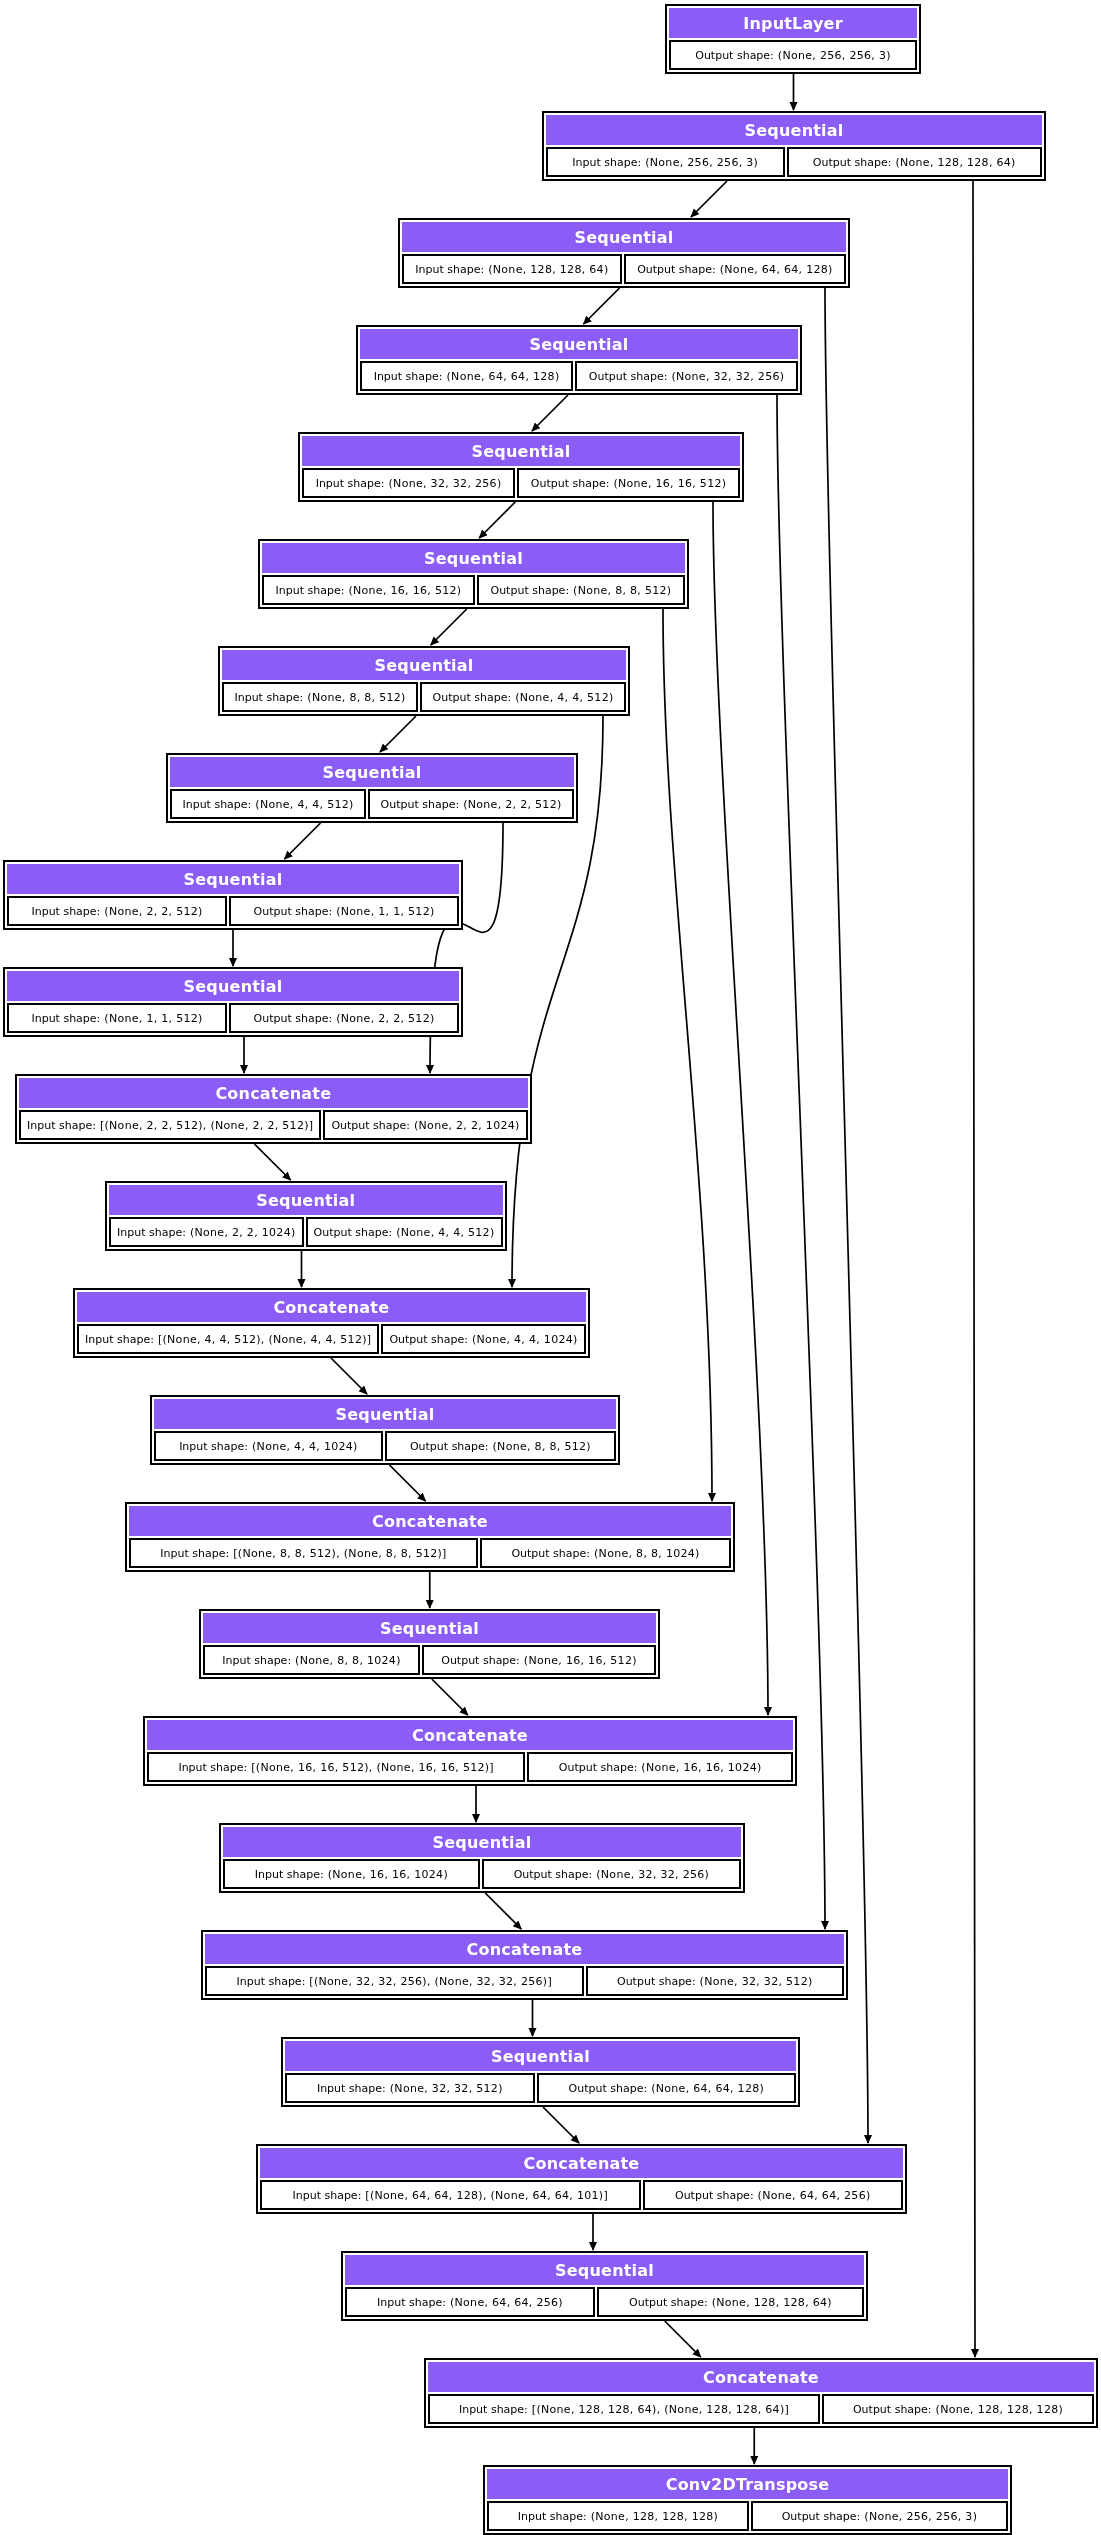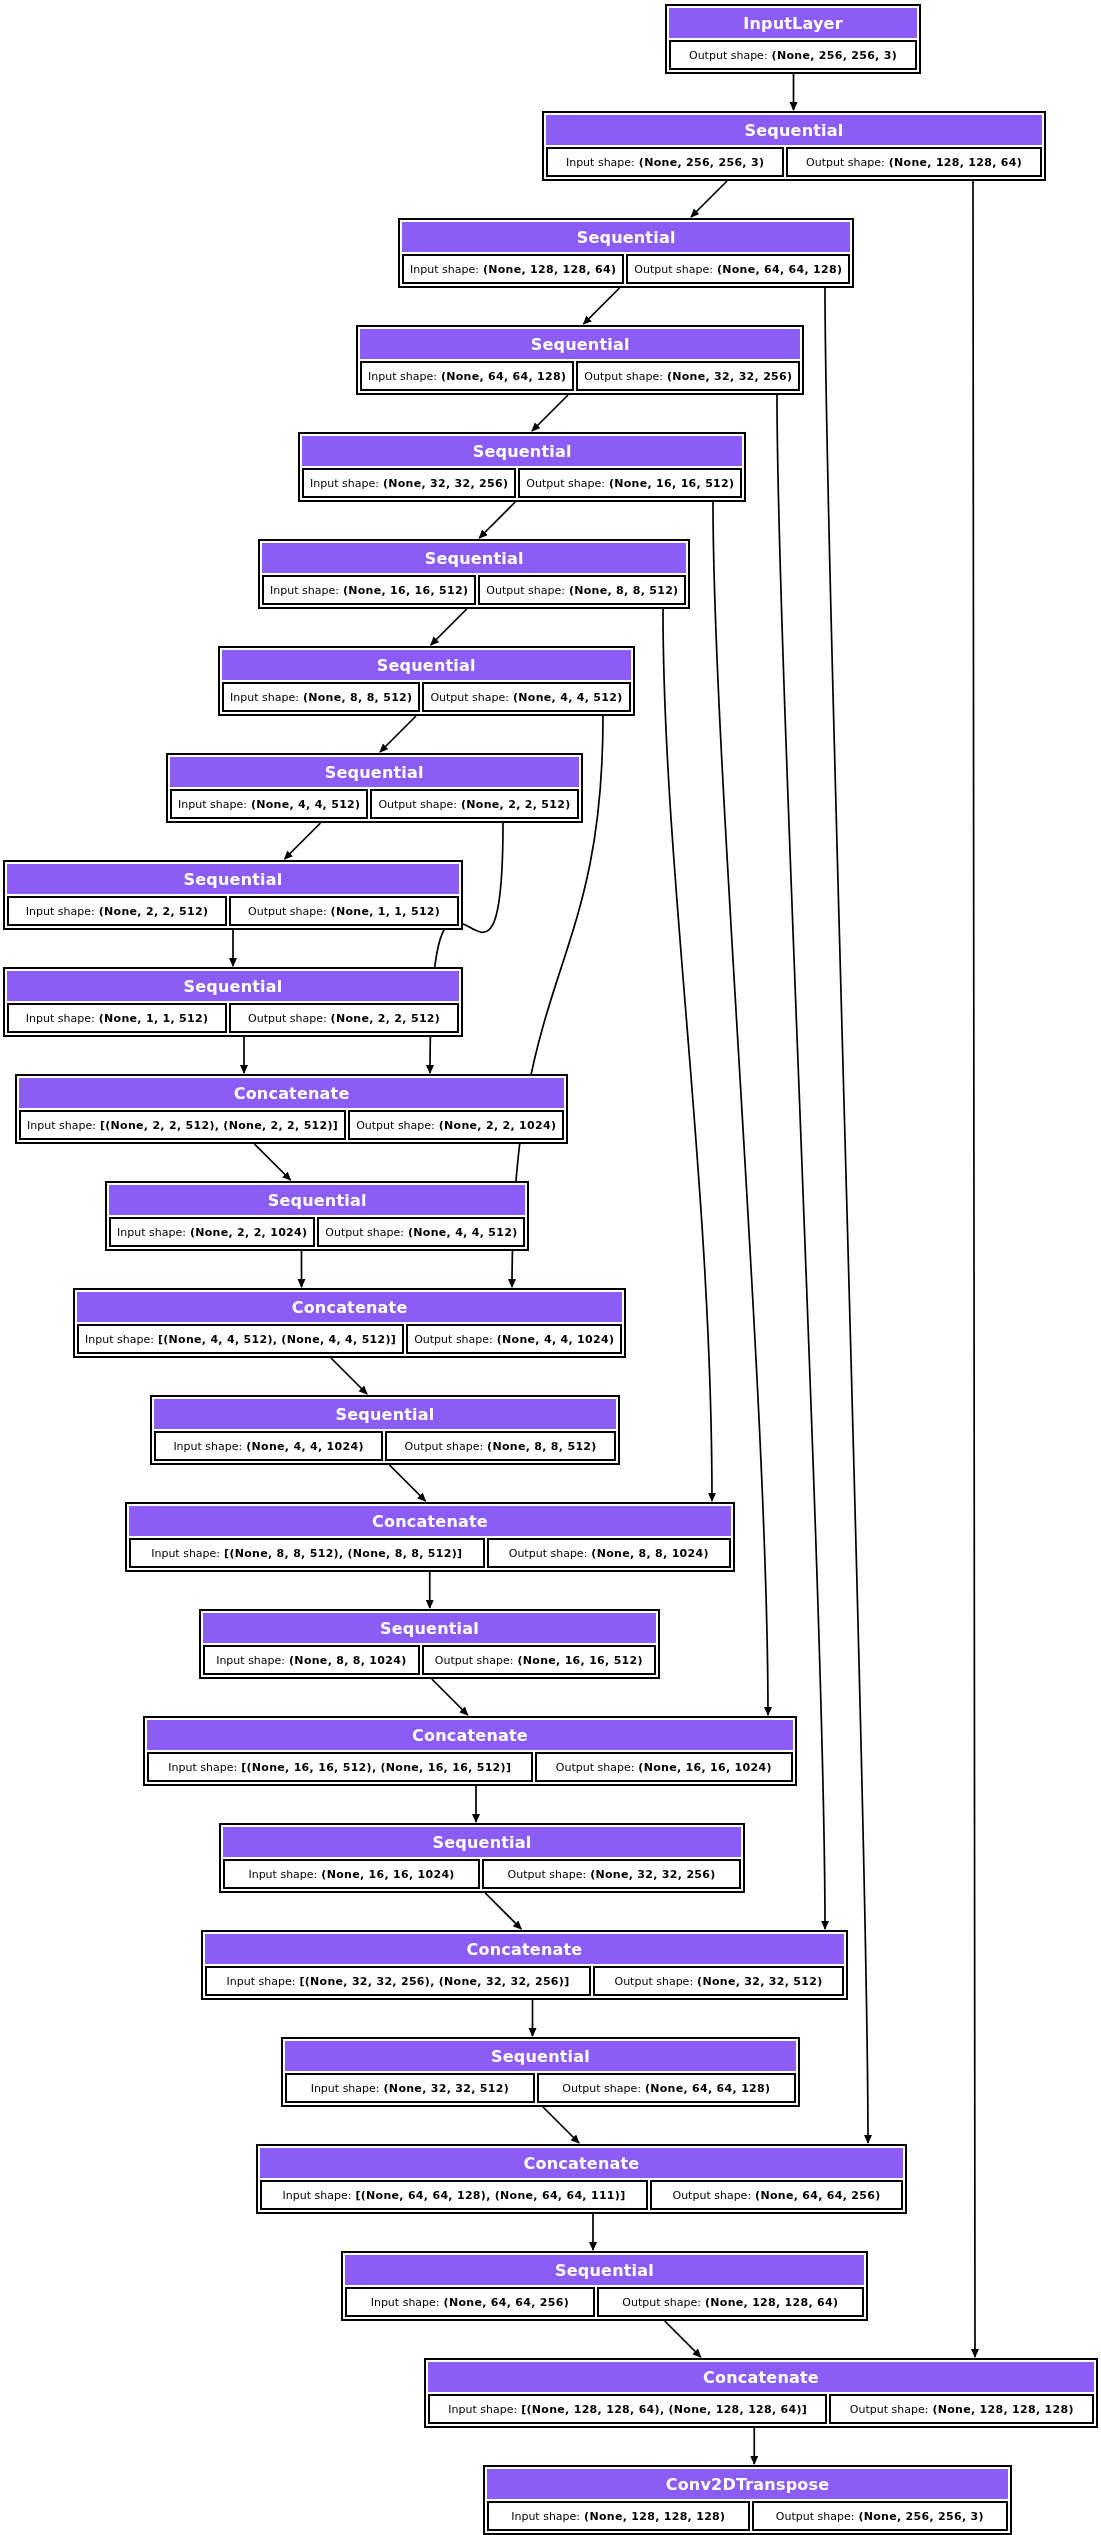--- a/index.html
+++ b/index.html
@@ -24,21 +24,21 @@
     white-space:nowrap;
   }
   .node-cells{display:flex;gap:2px;height:30px;}
   .cell{
     flex:1 1 auto;box-sizing:border-box;
     background:#ffffff;border:2px solid #000000;
     display:flex;align-items:center;justify-content:center;
     font-size:11px;white-space:nowrap;padding:8px 6px;color:#000000;
   }
   .cell .lbl{font-weight:normal;margin-right:4px;}
-  .cell .val{font-weight:bold;letter-spacing:0.3px;}
+  .cell .val{font-weight:normal;letter-spacing:0.3px;}
 </style>
 </head>
 <body>
 
 <div id="canvas">
   <svg id="edges" width="1101" height="2535" viewBox="0 0 1101 2535">
     <defs>
       <marker id="arrow" markerUnits="userSpaceOnUse" markerWidth="12" markerHeight="10" refX="8" refY="4" orient="auto">
         <path d="M0,0 L9,4 L0,8 z" fill="#000000"></path>
       </marker>
@@ -331,21 +331,21 @@
             <span class="lbl">Output shape:</span>
             <span class="val">(None, 64, 64, 128)</span>
           </div>
         </div>
       </div>
       <div class="node" style="left: 256px; top: 2144px; min-width: 651px;">
         <div class="node-title">Concatenate</div>
         <div class="node-cells">
           <div class="cell">
             <span class="lbl">Input shape:</span>
-            <span class="val">[(None, 64, 64, 128), (None, 64, 64, 111)]</span>
+            <span class="val">[(None, 64, 64, 128), (None, 64, 64, 101)]</span>
           </div>
           <div class="cell">
             <span class="lbl">Output shape:</span>
             <span class="val">(None, 64, 64, 256)</span>
           </div>
         </div>
       </div>
       <div class="node" style="left: 341px; top: 2251px; min-width: 527px;">
         <div class="node-title">Sequential</div>
         <div class="node-cells">

